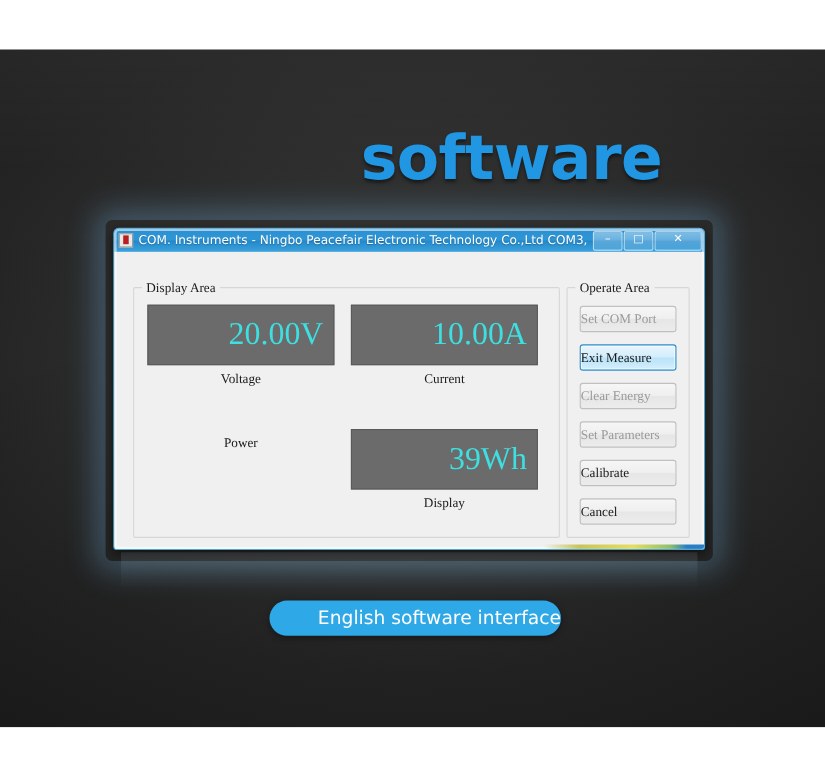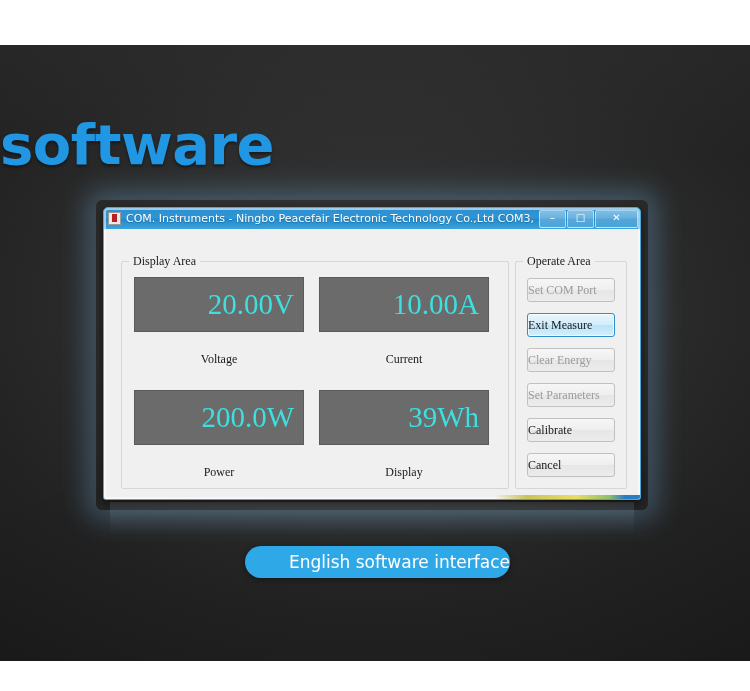--- a/index.html
+++ b/index.html
@@ -32,21 +32,21 @@
     background: linear-gradient(to bottom, rgba(255,255,255,0.035) 0%, rgba(255,255,255,0) 18%, rgba(0,0,0,0.10) 100%);
     pointer-events: none;
   }
 
   
   #headline {
     position: absolute;
     left: 0;
     top: 112px;
     width: 602px;
-    text-align: left;
+    text-align: right;
     font-size: 56px;
     font-weight: bold;
     letter-spacing: -0.5px;
     color: #2196e3;
     text-shadow: 0 2px 3px rgba(0,0,0,0.45);
     font-family: "DejaVu Sans", sans-serif;
   }
 
   
   #caption-pill {
@@ -225,21 +225,21 @@
     padding-right: 9px;
   }
   .meter-value {
     color: #3ddfe0;
     font-size: 29px;
     line-height: 29px;
     font-family: "Liberation Serif", serif;
     white-space: nowrap;
   }
   .meter-caption {
-    margin-top: 20px;
+    margin-top: 5px;
     width: 170px;
     text-align: center;
     font-size: 12px;
     color: #1a1a1a;
     font-family: "Liberation Serif", serif;
   }
   #meter-voltage { left: 12px; top: 15px; }
   #meter-current { left: 197px; top: 15px; }
   #meter-power   { left: 12px; top: 128px; }
   #meter-energy  { left: 197px; top: 128px; }
@@ -319,23 +319,20 @@
       </div>
 
       <div class="meter" id="meter-current">
         <div class="meter-screen">
           <div class="meter-value">10.00A</div>
         </div>
         <div class="meter-caption">Current</div>
       </div>
 
       <div class="meter" id="meter-power">
-        <div class="meter-screen">
-          <div class="meter-value">200.0W</div>
-        </div>
         <div class="meter-caption">Power</div>
       </div>
 
       <div class="meter" id="meter-energy">
         <div class="meter-screen">
           <div class="meter-value">39Wh</div>
         </div>
         <div class="meter-caption">Display</div>
       </div>
     </div>

